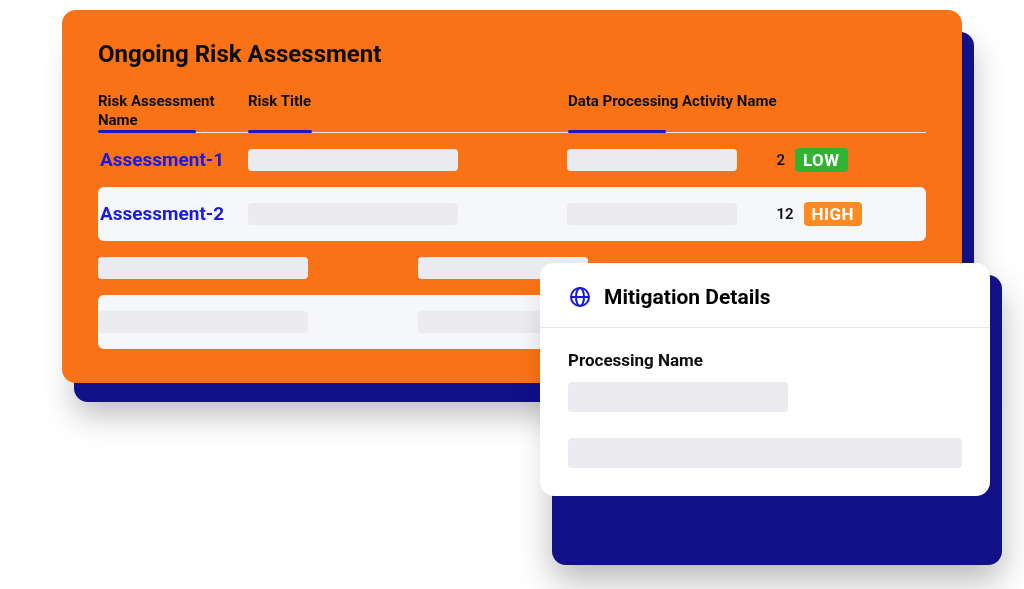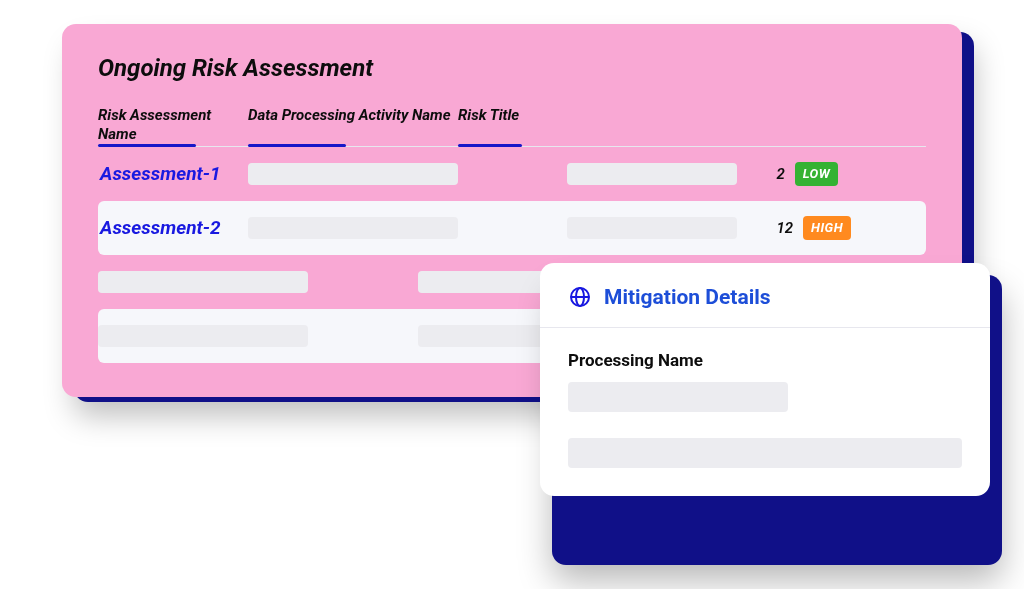--- a/index.html
+++ b/index.html
@@ -17,27 +17,26 @@
     width: 900px;
     height: 370px;
     background: #101088;
     border-radius: 14px;
     z-index: 0;
     box-shadow: 0 14px 30px rgba(0,0,0,0.25);
   }
   .card-main-inner {
     position: absolute;
     left: 62px;
-    top: 24px;
+    top: 10px;
     width: 900px;
-    background: #f9a8d4;
+    background: #f97316;
     border-radius: 14px;
     padding: 30px 36px 34px 36px;
     z-index: 1;
-    font-style: italic;
   }
 
   .title {
     font-size: 24px;
     font-weight: 700;
     color: #0d0d0d;
     margin-bottom: 24px;
   }
 
   .table-head {
@@ -109,21 +108,21 @@
   .ph-dpa   { width: 170px; }
 
   .badge {
     display: inline-flex;
     align-items: center;
     justify-content: center;
     height: 24px;
     padding: 0 8px;
     border-radius: 4px;
     color: #ffffff;
-    font-size: 13px;
+    font-size: 17px;
     font-weight: 700;
     letter-spacing: 0.5px;
   }
   .badge-low  { background: #34b233; }
   .badge-high { background: #ff8a1f; }
 
   
   .popover-shadow {
     position: absolute;
     left: 552px;
@@ -149,21 +148,21 @@
   .popover-head {
     display: flex;
     align-items: center;
     gap: 12px;
     padding: 22px 28px 18px 28px;
     border-bottom: 1px solid #e7e7ee;
   }
   .popover-head .ptitle {
     font-size: 21px;
     font-weight: 700;
-    color: #1d4ed8;
+    color: #000000;
   }
   .globe {
     width: 24px;
     height: 24px;
     flex: 0 0 24px;
   }
   .globe svg { display: block; }
   .popover-body {
     padding: 22px 28px 0 28px;
   }
@@ -181,26 +180,26 @@
 
 <div class="card-main-shadow"></div>
 <div class="card-main-inner">
   <div class="title">Ongoing Risk Assessment</div>
 
   <div class="table-head">
     <div class="th col-name">
       <span>Risk Assessment Name</span>
       <span class="underline"></span>
     </div>
+    <div class="th col-title">
+      <span>Risk Title</span>
+      <span class="underline"></span>
+    </div>
     <div class="th col-dpa">
       <span>Data Processing Activity Name</span>
-      <span class="underline"></span>
-    </div>
-    <div class="th col-title">
-      <span>Risk Title</span>
       <span class="underline"></span>
     </div>
   </div>
 
   <div class="rows">
 
     <div class="row">
       <div class="cell cell-name">Assessment-1</div>
       <div class="cell cell-title">
           <div class="ph ph-title"></div>

